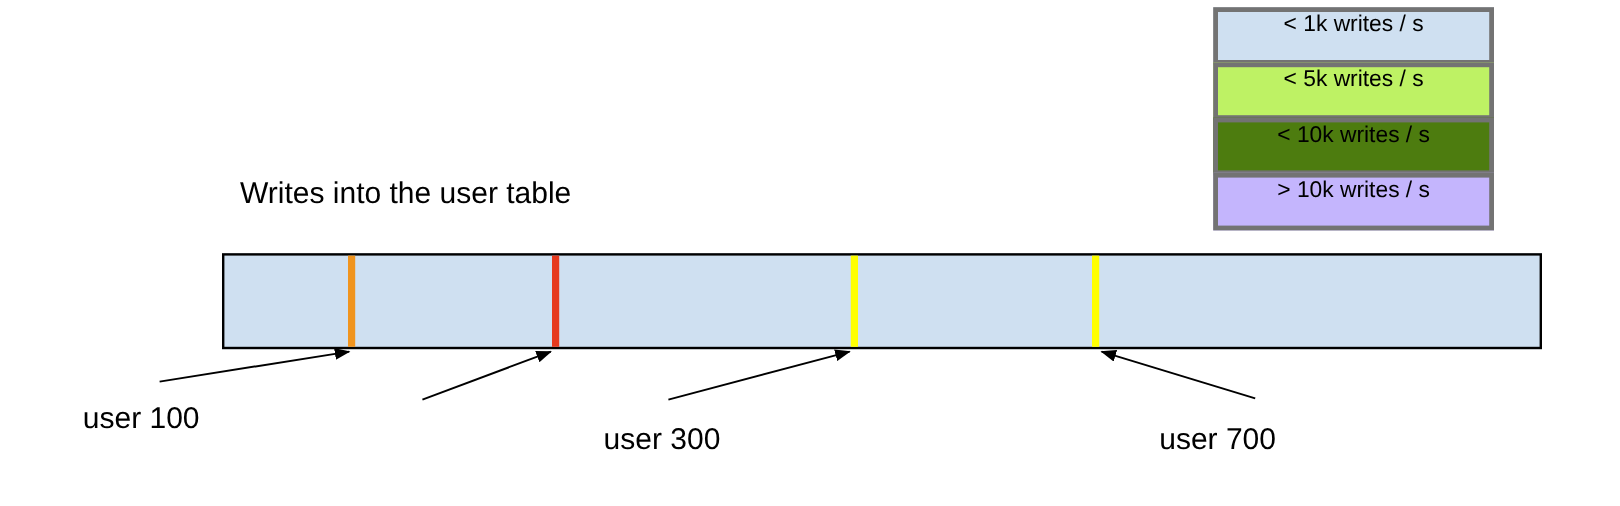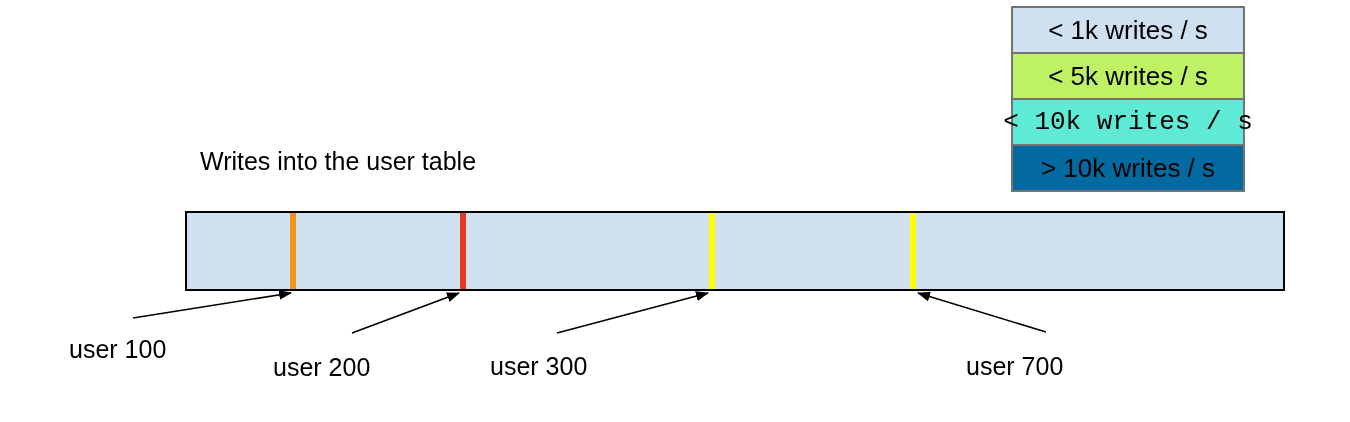--- a/index.html
+++ b/index.html
@@ -27,25 +27,24 @@
   .legend {
     position: absolute;
     left: 1011px;
     top: 6px;
     width: 234px;
   }
   .legend-row {
     box-sizing: border-box;
     height: 48px;
     margin-top: -2px;
-    border: 2px solid #737373;
+    border: 4px solid #737373;
     display: flex;
-    align-items: center;
     justify-content: center;
-    font-size: 26px;
+    font-size: 19px;
     color: #000000;
     white-space: nowrap;
   }
   .legend-row:first-child { margin-top: 0; }
   .table-bar {
     position: absolute;
     left: 185px;
     top: 211px;
     width: 1100px;
     height: 80px;
@@ -67,41 +66,41 @@
     pointer-events: none;
   }
   .user-label {
     position: absolute;
     font-size: 25px;
     color: #000000;
     white-space: nowrap;
   }
   #label-user-100 { left: 53px;  top: 335px; margin-left: 16px; }
   #label-user-200 { left: 273px; top: 353px; }
-  #label-user-300 { left: 490px; top: 352px; text-align: center; }
+  #label-user-300 { left: 503px; top: 352px; text-align: center; }
   #label-user-400 { left: 966px; top: 352px; }
 </style>
 </head>
 <body>
 
 <div id="canvas">
 
   <div class="diagram-title">Writes into the user table</div>
 
   <div class="legend">
     <div class="legend-row" style="background-color: rgb(207, 224, 241);">
       <span>&lt; 1k writes / s</span>
     </div>
     <div class="legend-row" style="background-color: #bef264;">
       <span>&lt; 5k writes / s</span>
     </div>
-    <div class="legend-row" style="background-color: #5eead4; font-family: Liberation Mono, monospace;">
+    <div class="legend-row" style="background-color: #4d7c0f;">
       <span>&lt; 10k writes / s</span>
     </div>
-    <div class="legend-row" style="background-color: #0369a1;">
+    <div class="legend-row" style="background-color: #c4b5fd;">
       <span>&gt; 10k writes / s</span>
     </div>
   </div>
 
   <div class="table-bar" style="background-color: rgb(207, 224, 241);">
     <div class="stripe" style="background-color: rgb(240, 148, 30); left: 9.4%;"></div>
     <div class="stripe" style="background-color: rgb(230, 57, 30); left: 24.9%;"></div>
     <div class="stripe" style="background-color: rgb(255, 255, 0); left: 47.6%;"></div>
     <div class="stripe" style="background-color: rgb(255, 255, 0); left: 66%;"></div>
   </div>
@@ -112,17 +111,16 @@
         <path d="M0,0 L13,5 L0,10 z" fill="#000000"></path>
       </marker>
     </defs>
     <line x1="133" y1="318" x2="291" y2="293" stroke="#000000" stroke-width="1.6" marker-end="url(#arrowhead)"></line>
     <line x1="352" y1="333" x2="459" y2="293" stroke="#000000" stroke-width="1.6" marker-end="url(#arrowhead)"></line>
     <line x1="557" y1="333" x2="708" y2="293" stroke="#000000" stroke-width="1.6" marker-end="url(#arrowhead)"></line>
     <line x1="1046" y1="332" x2="918" y2="293" stroke="#000000" stroke-width="1.6" marker-end="url(#arrowhead)"></line>
   </svg>
 
   <div class="user-label" id="label-user-100">user 100</div>
-  <div class="user-label" id="label-user-200">user 200</div>
   <div class="user-label" id="label-user-300">user 300</div>
   <div class="user-label" id="label-user-400">user 700</div>
 
 </div>
 
 </body></html>

